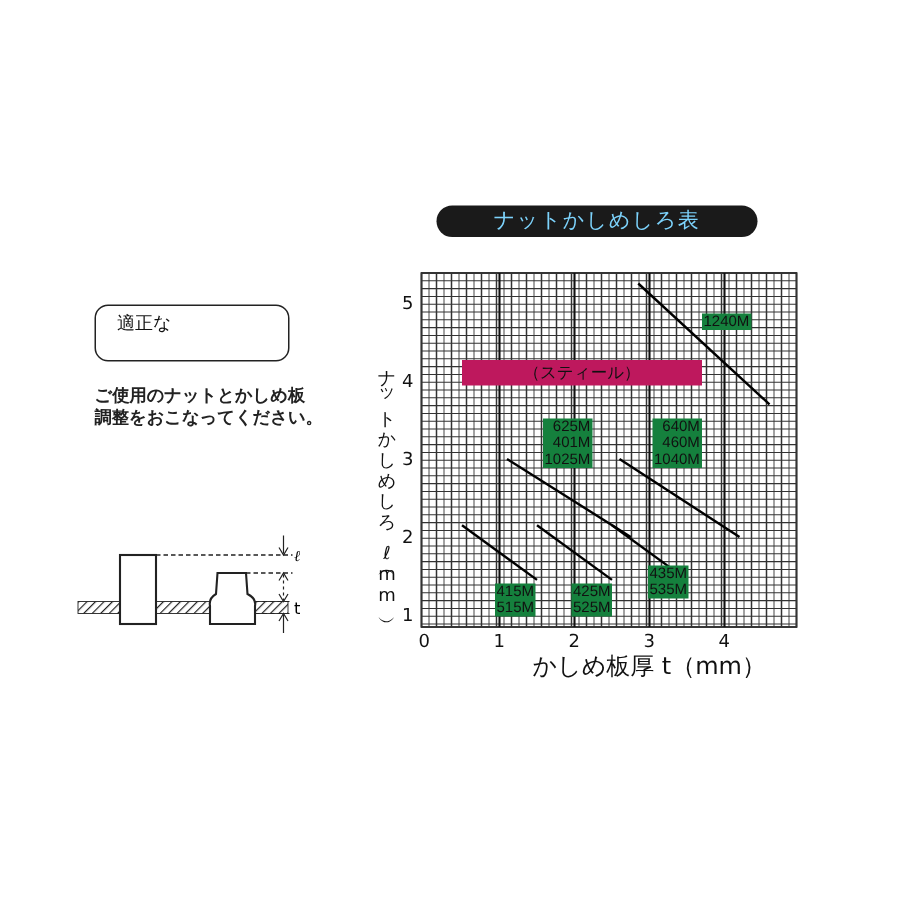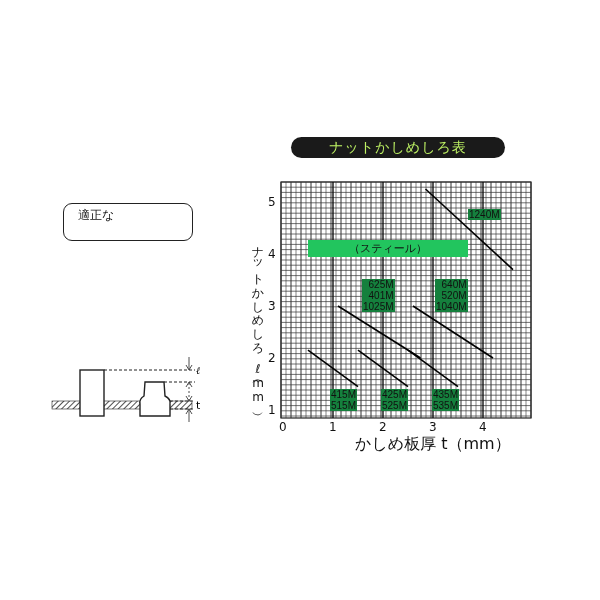--- a/index.html
+++ b/index.html
@@ -1,51 +1,53 @@
 <!DOCTYPE html>
 <html><head>
 <meta charset="utf-8">
 <style>
   html, body { margin: 0; padding: 0; background: #ffffff; }
   body { width: 600px; height: 600px; position: relative; overflow: hidden;
          font-family: "DejaVu Sans", sans-serif; color: #111; }
   .title-pill { position: absolute; left: 291px; top: 137px; width: 214px; height: 21px;
-                background: #1a1a1a; border-radius: 11px; color: #bef264;
+                background: #1a1a1a; border-radius: 11px; color: #7dd3fc;
                 font-size: 14px; line-height: 21px; text-align: center; letter-spacing: 1px; }
   .howto-box { position: absolute; left: 63px; top: 203px; width: 130px; height: 38px;
                border: 1.5px solid #222; border-radius: 9px; font-size: 12px; line-height: 15px;
                padding: 4px 0 0 0; box-sizing: border-box; }
   .howto-box .l1 { display: block; padding-left: 14px; }
   .howto-box .l2 { display: block; padding-left: 13px; }
   .desc { position: absolute; left: 63px; top: 256px; width: 150px; font-size: 11.5px;
           line-height: 15px; font-weight: bold; color: #222; }
   .desc span { display: block; white-space: nowrap; }
   .diagram { position: absolute; left: 50px; top: 352px; }
   .chart { position: absolute; left: 0; top: 0; }
   .ylabel { position: absolute; left: 250px; top: 238px; width: 14px; font-size: 12px;
             line-height: 13px; writing-mode: vertical-rl; text-orientation: upright; letter-spacing: 0px; }
   .xlabel { position: absolute; left: 355px; top: 434px; font-size: 16px; }
   .tick { position: absolute; font-size: 12px; line-height: 12px; }
   .lbl { position: absolute; background: #15803d; font-size: 10px; line-height: 11px; text-align: right;
          padding: 0 1px; font-family: "Liberation Sans", sans-serif; }
-  .steel { position: absolute; left: 308px; top: 240px; width: 160px; height: 17px; background: #22c55e;
+  .steel { position: absolute; left: 308px; top: 240px; width: 160px; height: 17px; background: #be185d;
            font-size: 11px; line-height: 17px; text-align: center; }
 </style>
 </head>
 <body>
 
 <div class="title-pill">
   <span>ナットかしめしろ表</span>
 </div>
 
 <div class="howto-box">
   <span class="l1">適正な</span>
 </div>
 
 <div class="desc">
+  <span>ご使用のナットとかしめ板</span>
+  <span>調整をおこなってください。</span>
 </div>
 
 <svg class="diagram" width="150" height="75" viewBox="0 0 150 75">
   <defs>
     <pattern id="hatch" width="4" height="4" patternUnits="userSpaceOnUse" patternTransform="rotate(45)">
       <line x1="0" y1="0" x2="0" y2="4" stroke="#222" stroke-width="1.6"></line>
     </pattern>
   </defs>
 
   <rect x="2" y="49" width="140" height="8" fill="url(#hatch)" stroke="#222" stroke-width="0.6"></rect>
@@ -201,32 +203,32 @@
   </div>
 <div id="labels">
     <div class="lbl" style="left: 330px; top: 389px;">
       <div>415M</div>
       <div>515M</div>
     </div>
     <div class="lbl" style="left: 381px; top: 389px;">
       <div>425M</div>
       <div>525M</div>
     </div>
-    <div class="lbl" style="left: 432px; top: 389px;">
+    <div class="lbl" style="left: 432px; top: 377px;">
       <div>435M</div>
       <div>535M</div>
     </div>
     <div class="lbl" style="left: 362px; top: 279px;">
       <div>625M</div>
       <div>401M</div>
       <div>1025M</div>
     </div>
     <div class="lbl" style="left: 435px; top: 279px;">
       <div>640M</div>
-      <div>520M</div>
+      <div>460M</div>
       <div>1040M</div>
     </div>
     <div class="lbl" style="left: 468px; top: 209px;">
       <div>1240M</div>
     </div>
   </div>
 
 <div class="ylabel">ナットかしめしろ ℓ（mm）</div>
 <div class="xlabel">かしめ板厚 t（mm）</div>
 

